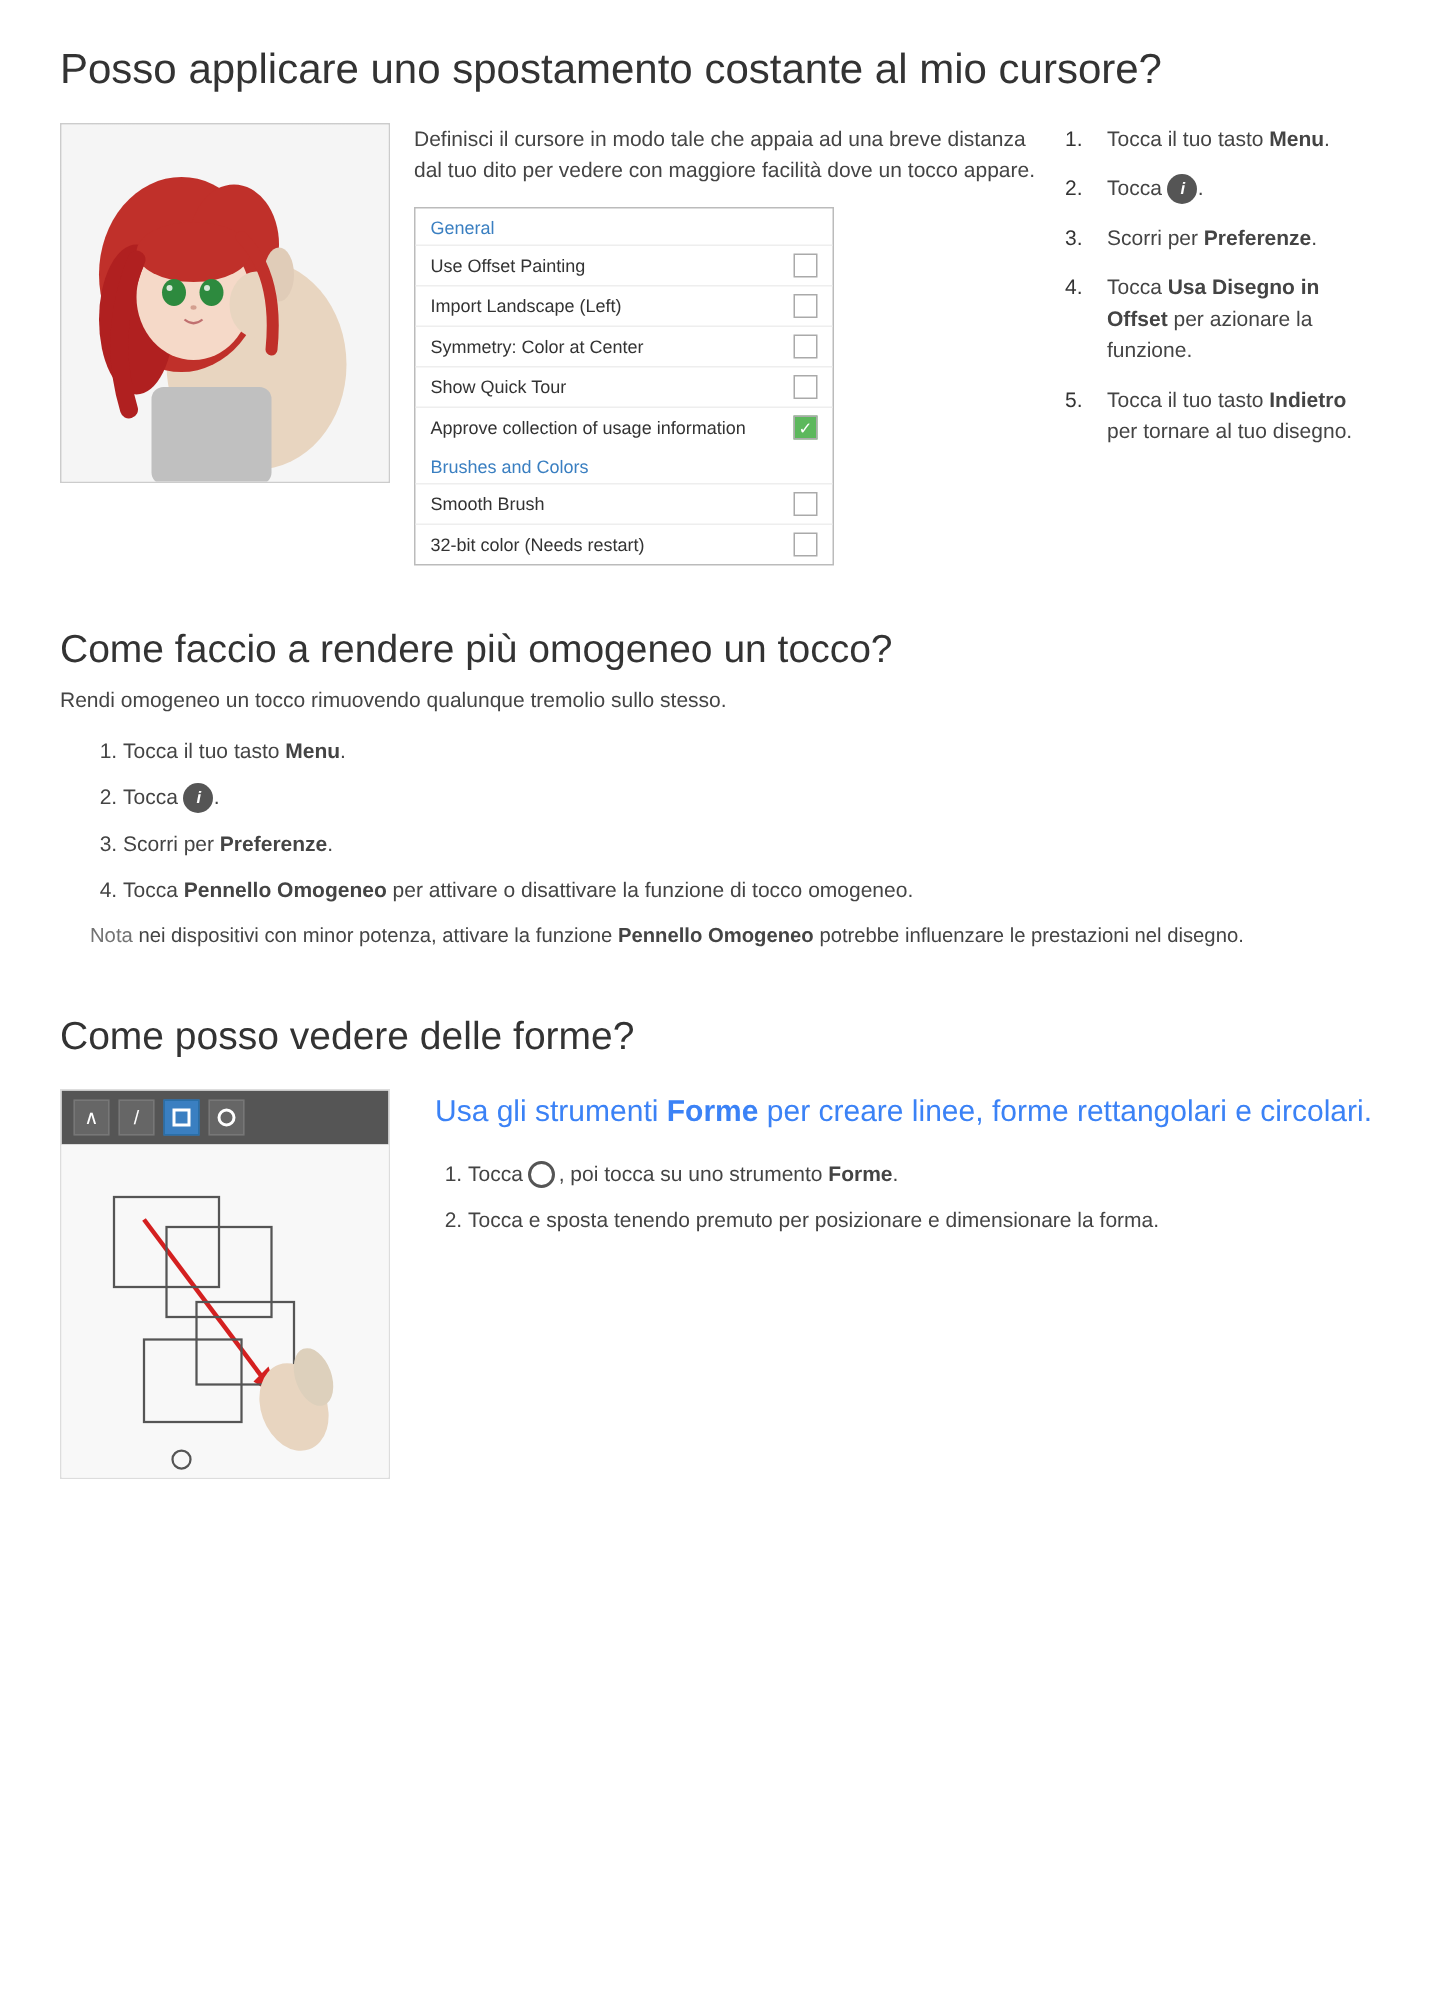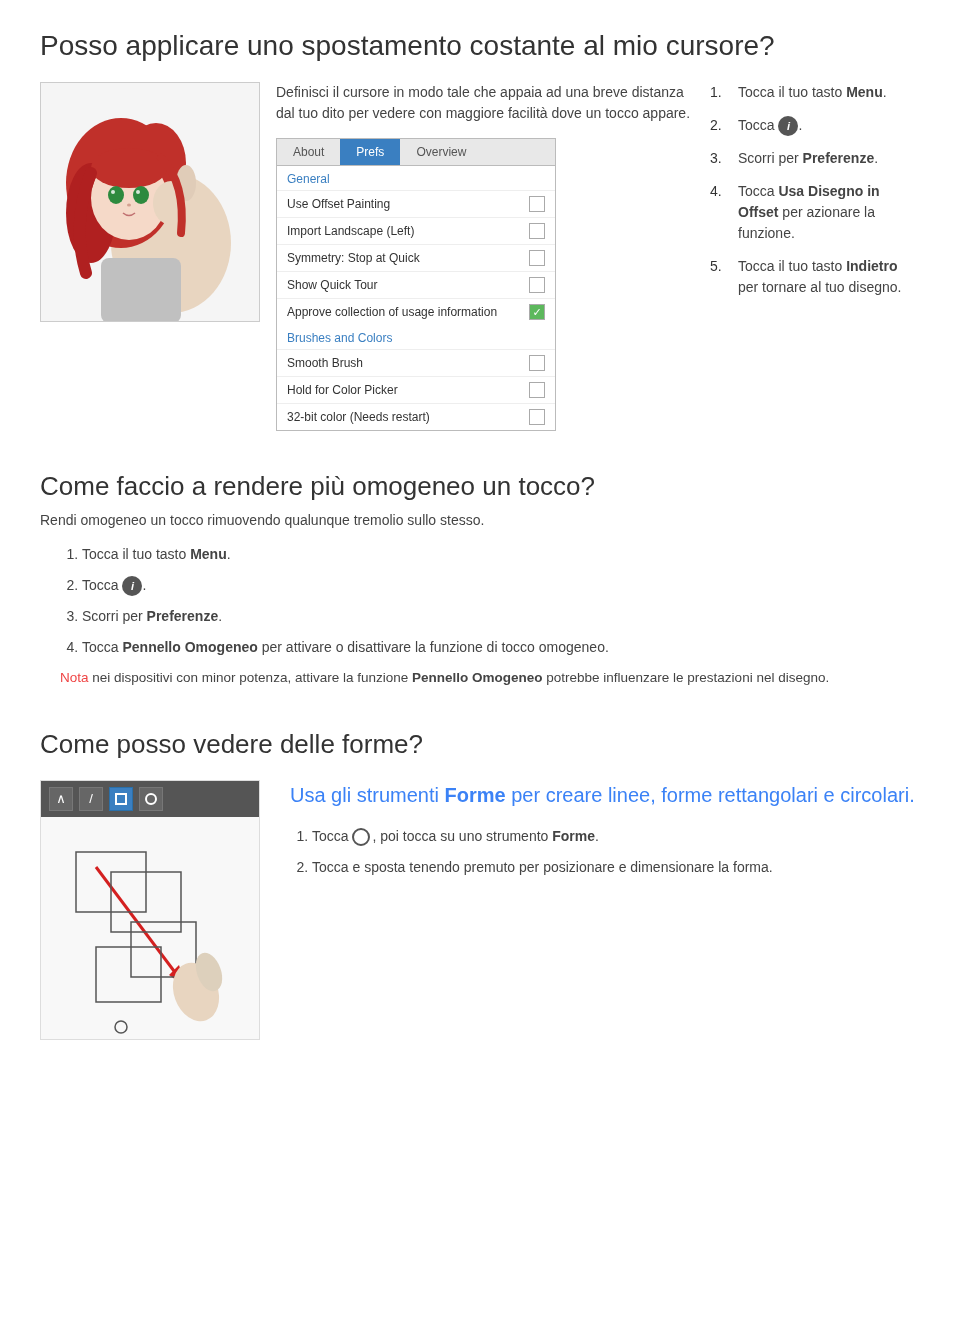--- a/index.html
+++ b/index.html
@@ -191,21 +191,21 @@
     }
 
     .note-box {
       margin: 10px 0 0 0;
       font-size: 13.5px;
       color: #444;
       line-height: 1.5;
     }
 
     .note-label {
-      color: #ef4444;
+      color: #737373;
     }
 
     
     .section3-title {
       font-size: 26px;
       font-weight: 300;
       color: #333;
       margin-bottom: 20px;
     }
 
@@ -357,53 +357,44 @@
         <path d="M50,90 Q30,140 45,190" stroke="#b02020" stroke-width="12" fill="none" stroke-linecap="round"></path>
         <path d="M120,75 Q145,100 140,150" stroke="#c0302a" stroke-width="8" fill="none" stroke-linecap="round"></path>
       </svg>
     </div>
   </div>
 
   <div class="middle-col">
     <p class="intro-text">Definisci il cursore in modo tale che appaia ad una breve distanza dal tuo dito per vedere con maggiore facilità dove un tocco appare.</p>
 
     <div class="prefs-panel">
-      <div class="prefs-tabs">
-        <div class="prefs-tab">About</div>
-        <div class="prefs-tab active">Prefs</div>
-        <div class="prefs-tab">Overview</div>
-      </div>
       <div class="prefs-section-label">General</div>
       <div class="prefs-row">
         <span class="prefs-row-label">Use Offset Painting</span>
         <div class="prefs-checkbox"></div>
       </div>
       <div class="prefs-row">
         <span class="prefs-row-label">Import Landscape (Left)</span>
         <div class="prefs-checkbox"></div>
       </div>
       <div class="prefs-row">
-        <span class="prefs-row-label">Symmetry: Stop at Quick</span>
+        <span class="prefs-row-label">Symmetry: Color at Center</span>
         <div class="prefs-checkbox"></div>
       </div>
       <div class="prefs-row">
         <span class="prefs-row-label">Show Quick Tour</span>
         <div class="prefs-checkbox"></div>
       </div>
       <div class="prefs-row">
         <span class="prefs-row-label">Approve collection of usage information</span>
         <div class="prefs-checkbox checked"></div>
       </div>
       <div class="prefs-section-label">Brushes and Colors</div>
       <div class="prefs-row">
         <span class="prefs-row-label">Smooth Brush</span>
-        <div class="prefs-checkbox"></div>
-      </div>
-      <div class="prefs-row">
-        <span class="prefs-row-label">Hold for Color Picker</span>
         <div class="prefs-checkbox"></div>
       </div>
       <div class="prefs-row">
         <span class="prefs-row-label">32-bit color (Needs restart)</span>
         <div class="prefs-checkbox"></div>
       </div>
     </div>
   </div>
 
   <div class="right-col">

